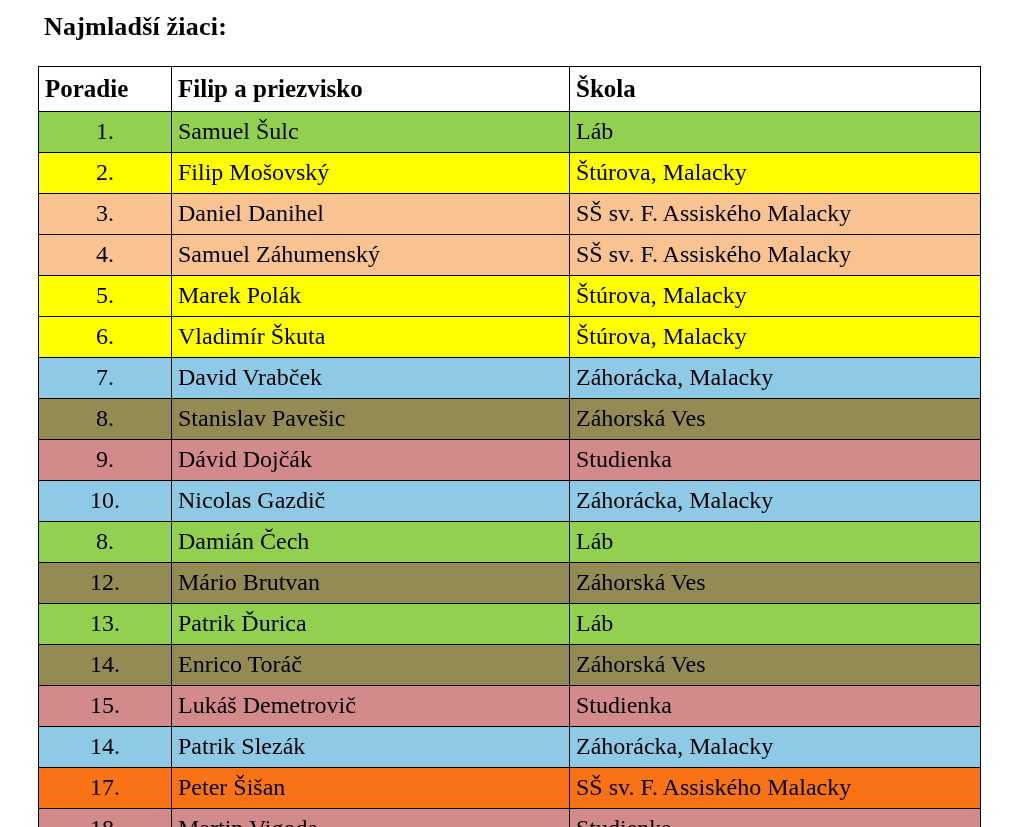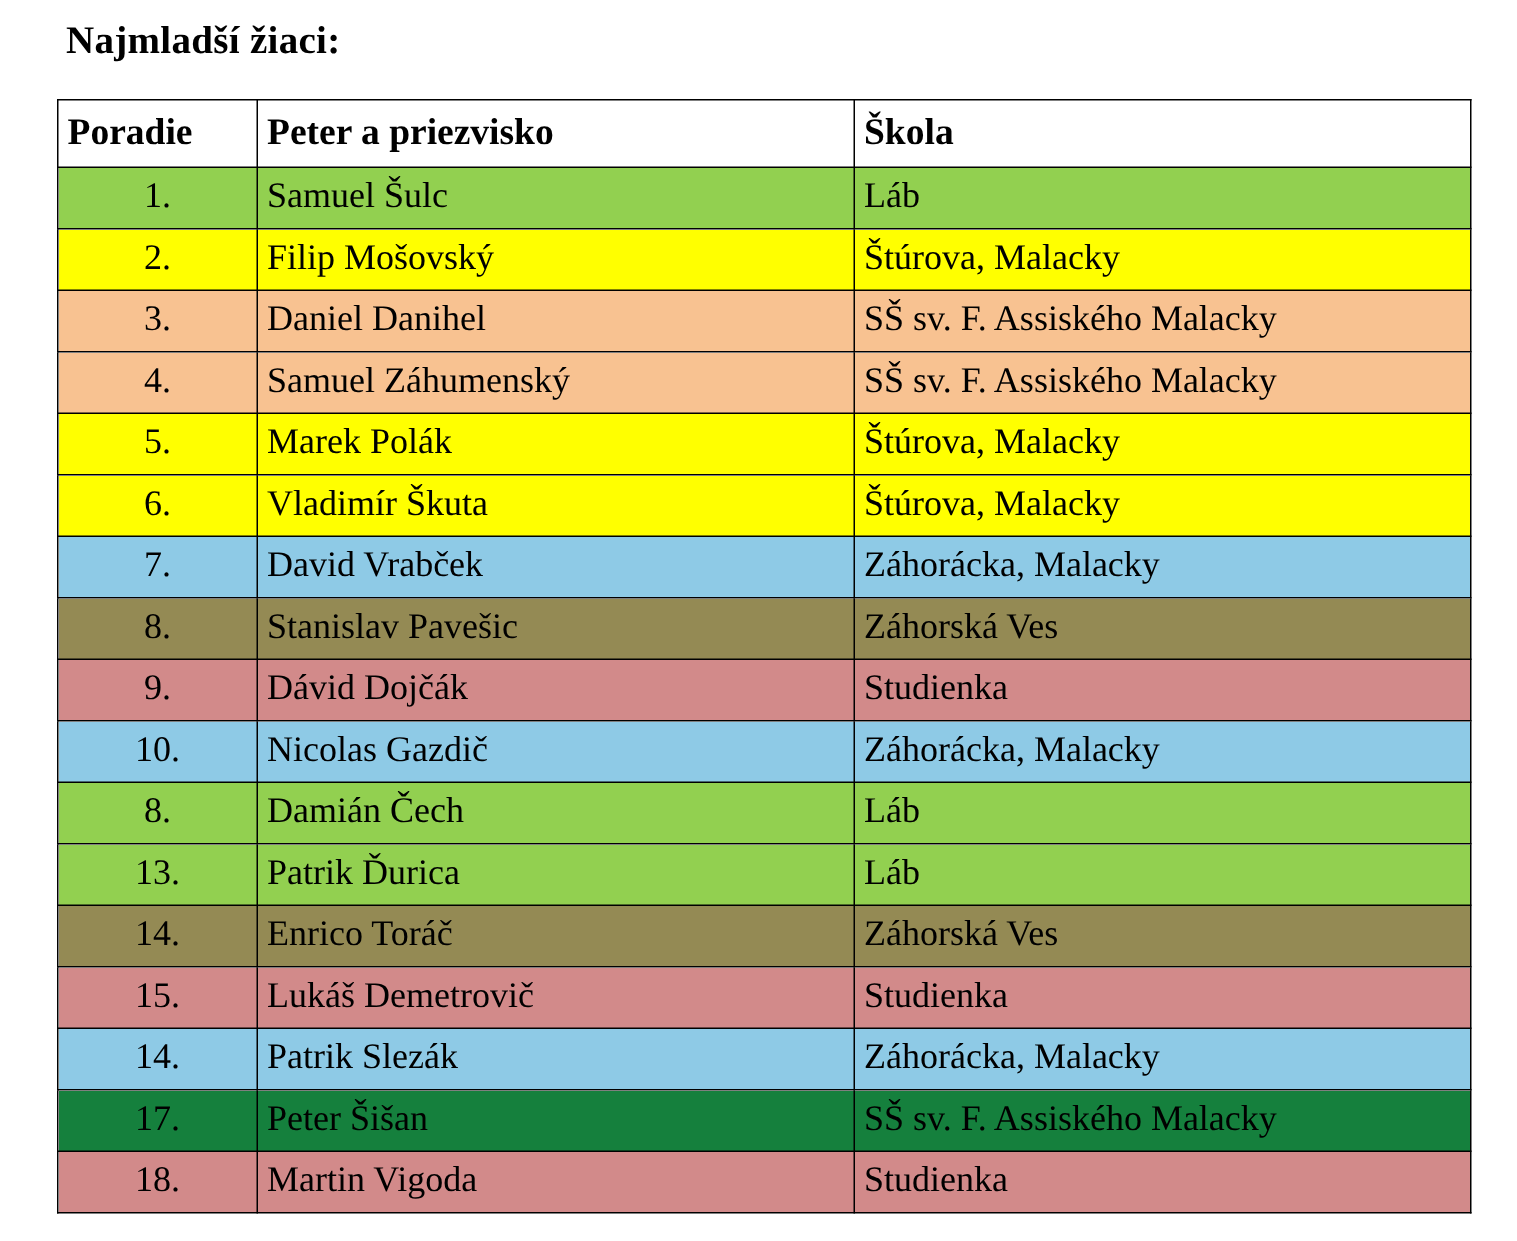--- a/index.html
+++ b/index.html
@@ -78,21 +78,21 @@
   <div class="table-wrap">
     <table class="rank-table">
       <colgroup>
         <col class="c-rank">
         <col class="c-name">
         <col class="c-school">
       </colgroup>
       <thead>
         <tr>
           <th class="h-rank">Poradie</th>
-          <th>Peter a priezvisko</th>
+          <th>Filip a priezvisko</th>
           <th>Škola</th>
         </tr>
       </thead>
       <tbody id="table-body">
           <tr style="background: rgb(146, 208, 80);">
             <td class="rank-cell">1.</td>
             <td class="name-cell">Samuel Šulc</td>
             <td class="school-cell">Láb</td>
           </tr>
           <tr style="background: rgb(255, 255, 0);">
@@ -138,41 +138,46 @@
           <tr style="background: rgb(142, 202, 230);">
             <td class="rank-cell">10.</td>
             <td class="name-cell">Nicolas Gazdič</td>
             <td class="school-cell">Záhorácka, Malacky</td>
           </tr>
           <tr style="background: rgb(146, 208, 80);">
             <td class="rank-cell">8.</td>
             <td class="name-cell">Damián Čech</td>
             <td class="school-cell">Láb</td>
           </tr>
+          <tr style="background: rgb(148, 138, 84);">
+            <td class="rank-cell">12.</td>
+            <td class="name-cell">Mário Brutvan</td>
+            <td class="school-cell">Záhorská Ves</td>
+          </tr>
           <tr style="background: rgb(146, 208, 80);">
             <td class="rank-cell">13.</td>
             <td class="name-cell">Patrik Ďurica</td>
             <td class="school-cell">Láb</td>
           </tr>
           <tr style="background: rgb(148, 138, 84);">
             <td class="rank-cell">14.</td>
             <td class="name-cell">Enrico Toráč</td>
             <td class="school-cell">Záhorská Ves</td>
           </tr>
           <tr style="background: rgb(210, 138, 138);">
             <td class="rank-cell">15.</td>
             <td class="name-cell">Lukáš Demetrovič</td>
             <td class="school-cell">Studienka</td>
           </tr>
           <tr style="background: rgb(142, 202, 230);">
             <td class="rank-cell">14.</td>
             <td class="name-cell">Patrik Slezák</td>
             <td class="school-cell">Záhorácka, Malacky</td>
           </tr>
-          <tr style="background: #15803d;">
+          <tr style="background: #f97316;">
             <td class="rank-cell">17.</td>
             <td class="name-cell">Peter Šišan</td>
             <td class="school-cell">SŠ sv. F. Assiského Malacky</td>
           </tr>
           <tr style="background: rgb(210, 138, 138);">
             <td class="rank-cell">18.</td>
             <td class="name-cell">Martin Vigoda</td>
             <td class="school-cell">Studienka</td>
           </tr>
         </tbody>

